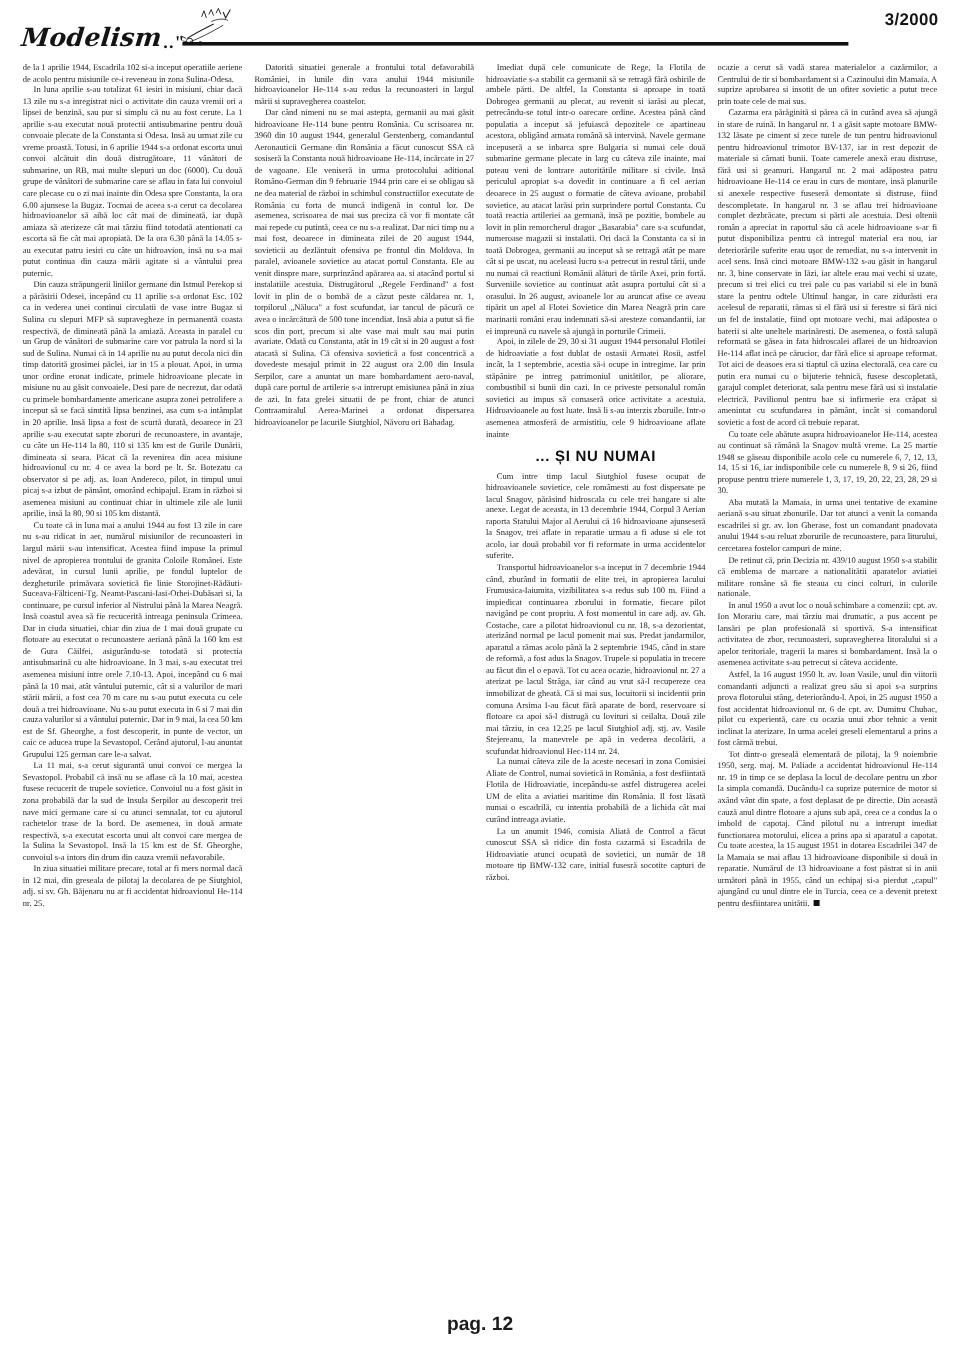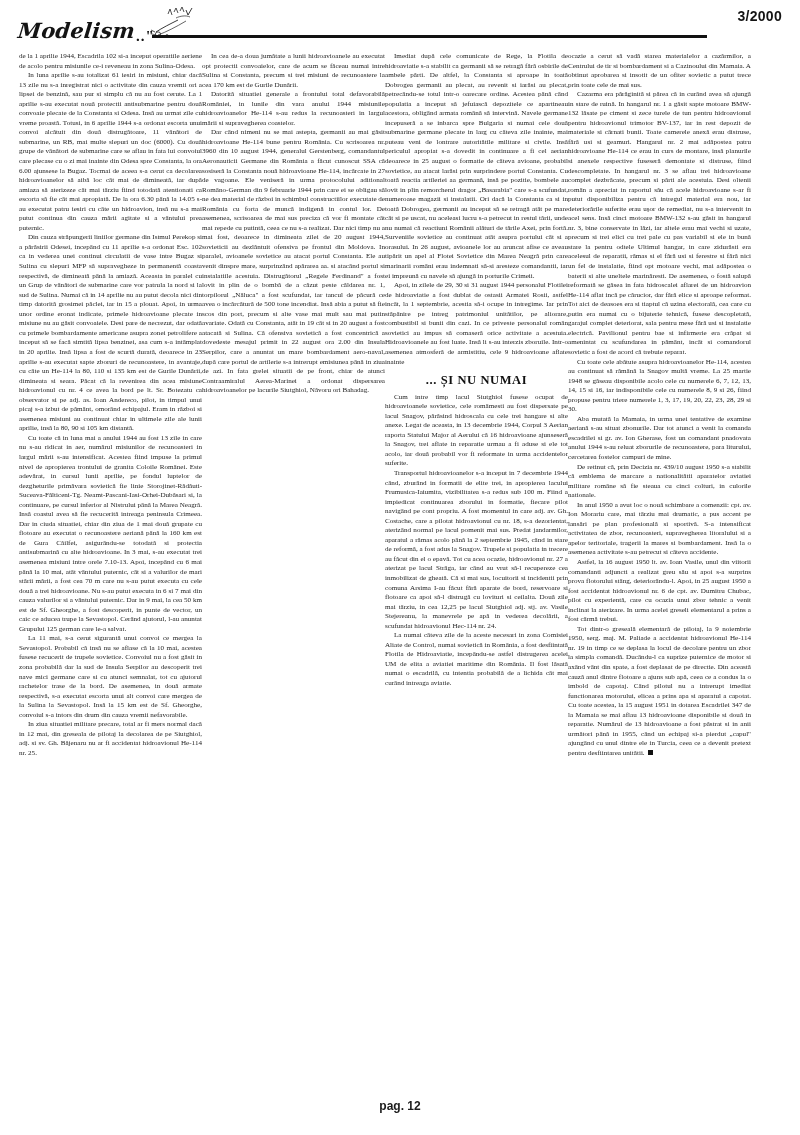--- a/index.html
+++ b/index.html
@@ -86,20 +86,21 @@
   }
 
   
   .columns {
     position: absolute;
     top: 52px;
     left: 19px;
     width: 762px;
     height: 1020px;
     display: flex;
+    gap: 10px;
   }
   .col {
     width: 183px;
     font-size: 7.1px;
     line-height: 9.55px;
     text-align: justify;
     text-justify: inter-word;
     hyphens: auto;
     -webkit-hyphens: auto;
     color: #242424;
@@ -108,21 +109,21 @@
   .col p {
     margin: 0;
     text-indent: 9px;
   }
   .col p.noindent {
     text-indent: 0;
   }
   .section-head {
     margin: 9px 0 7px 0;
     text-align: center;
-    font-family: Liberation Serif, serif;
+    font-family: Liberation Sans, sans-serif;
     font-weight: 700;
     font-size: 12.5px;
     letter-spacing: 0.6px;
     color: #111111;
     text-indent: 0;
   }
   .endmark {
     display: inline-block;
     width: 5px;
     height: 5px;
@@ -132,21 +133,21 @@
   }
 
   
   .footer {
     position: absolute;
     left: 0;
     bottom: 22px;
     width: 800px;
     text-align: center;
     font-family: "Liberation Sans", sans-serif;
-    font-size: 12px;
+    font-size: 16px;
     font-weight: 600;
     color: #1c1c1c;
   }
 </style>
 </head>
 <body>
 
 <div class="page">
 
   <div class="masthead">
@@ -175,36 +176,36 @@
     <div class="col">
       <p class="noindent">de la 1 aprilie 1944, Escadrila 102 si-a inceput operatiile aeriene de acolo pentru misiunile ce-i reveneau in zona Sulina-Odesa.</p>
       <p>In luna aprilie s-au totalizat 61 iesiri in misiuni, chiar dacă 13 zile nu s-a inregistrat nici o activitate din cauza vremii ori a lipsei de benzină, sau pur si simplu că nu au fost cerute. La 1 aprilie s-au executat nouă protectii antisubmarine pentru două convoaie plecate de la Constanta si Odesa. Insă au urmat zile cu vreme proastă. Totusi, in 6 aprilie 1944 s-a ordonat escorta unui convoi alcătuit din două distrugătoare, 11 vânători de submarine, un RB, mai multe slepuri un doc (6000). Cu două grupe de vânători de submarine care se aflau in fata lui convoiul care plecase cu o zi mai inainte din Odesa spre Constanta, la ora 6.00 ajunsese la Bugaz. Tocmai de aceea s-a cerut ca decolarea hidroavioanelor să aibă loc cât mai de dimineată, iar după amiaza să aterizeze cât mai târziu fiind totodată atentionati ca escorta să fie cât mai apropiată. De la ora 6.30 până la 14.05 s-au executat patru iesiri cu câte un hidroavion, insă nu s-a mai putut continua din cauza mării agitate si a vântului prea puternic.</p>
       <p>Din cauza străpungerii liniilor germane din Istmul Perekop si a părăsirii Odesei, incepând cu 11 aprilie s-a ordonat Esc. 102 ca in vederea unei continui circulatii de vase intre Bugaz si Sulina cu slepuri MFP să supravegheze in permanentă coasta respectivă, de dimineată până la amiază. Aceasta in paralel cu un Grup de vânători de submarine care vor patrula la nord si la sud de Sulina. Numai că in 14 aprilie nu au putut decola nici din timp datorită grosimei păclei, iar in 15 a plouat. Apoi, in urma unor ordine eronat indicate, primele hidroavioane plecate in misiune nu au găsit convoaiele. Desi pare de necrezut, dar odată cu primele bombardamente americane asupra zonei petrolifere a inceput să se facă simtită lipsa benzinei, asa cum s-a intâmplat in 20 aprilie. Insă lipsa a fost de scurtă durată, deoarece in 23 aprilie s-au executat sapte zboruri de recunoastere, in avantaje, cu câte un He-114 la 80, 110 si 135 km est de Gurile Dunării, dimineata si seara. Păcat că la revenirea din acea misiune hidroavionul cu nr. 4 ce avea la bord pe lt. Sr. Botezatu ca observator si pe adj. as. Ioan Andereco, pilot, in timpul unui picaj s-a izbut de pământ, omorând echipajul. Eram in război si asemenea misiuni au continuat chiar in ultimele zile ale lunii aprilie, insă la 80, 90 si 105 km distantă.</p>
       <p>Cu toate că in luna mai a anului 1944 au fost 13 zile in care nu s-au ridicat in aer, numărul misiunilor de recunoasteri in largul mării s-au intensificat. Acestea fiind impuse la primul nivel de apropierea trontului de granita Coloile Românei. Este adevărat, in cursul lunii aprilie, pe fondul luptelor de dezgheturile primăvara sovietică fie linie Storojinet-Rădăuti-Suceava-Fălticeni-Tg. Neamt-Pascani-Iasi-Orhei-Dubăsari si, la continuare, pe cursul inferior al Nistrului până la Marea Neagră. Insă coastul avea să fie recucerită intreaga peninsula Crimeea. Dar in ciuda situatiei, chiar din ziua de 1 mai două grupate cu flotoare au executat o recunoastere aeriană până la 160 km est de Gura Căilfei, asigurându-se totodată si protectia antisubmarină cu alte hidroavioane. In 3 mai, s-au executat trei asemenea misiuni intre orele 7.10-13. Apoi, incepând cu 6 mai până la 10 mai, atât vântului puternic, cât si a valurilor de mari stării mării, a fost cea 70 m care nu s-au putut executa cu cele două a trei hidroavioane. Nu s-au putut executa in 6 si 7 mai din cauza valurilor si a vântului puternic. Dar in 9 mai, la cea 50 km est de Sf. Gheorghe, a fost descoperit, in punte de vector, un caic ce aducea trupe la Sevastopol. Cerând ajutorul, l-au anuntat Grupului 125 german care le-a salvat.</p>
       <p>La 11 mai, s-a cerut sigurantă unui convoi ce mergea la Sevastopol. Probabil că insă nu se aflase că la 10 mai, acestea fusese recucerit de trupele sovietice. Convoiul nu a fost găsit in zona probabilă dar la sud de Insula Serpilor au descoperit trei nave mici germane care si cu atunci semnalat, tot cu ajutorul rachetelor trase de la bord. De asemenea, in două armate respectivă, s-a executat escorta unui alt convoi care mergea de la Sulina la Sevastopol. Insă la 15 km est de Sf. Gheorghe, convoiul s-a intors din drum din cauza vremii nefavorabile.</p>
       <p>In ziua situatiei militare precare, total ar fi mers normal dacă in 12 mai, din greseala de pilotaj la decolarea de pe Siutghiol, adj. si sv. Gh. Băjenaru nu ar fi accidentat hidroavionul He-114 nr. 25.</p>
     </div>
 
     <div class="col">
-      <p>In cea de-a doua jumătate a lunii hidroavioanele au executat opt protectii convoaielor, care de acum se făceau numai intre Sulina si Constanta, precum si trei misiuni de recunoastere la cea 170 km est de Gurile Dunării.</p>
       <p>Datorită situatiei generale a frontului total defavorabilă României, in lunile din vara anului 1944 misiunile hidroavioanelor He-114 s-au redus la recunoasteri in largul mării si supravegherea coastelor.</p>
       <p>Dar când nimeni nu se mai astepta, germanii au mai găsit hidroavioane He-114 bune pentru România. Cu scrisoarea nr. 3960 din 10 august 1944, generalul Gerstenberg, comandantul Aeronauticii Germane din România a făcut cunoscut SSA că sosiseră la Constanta nouă hidroavioane He-114, incărcate in 27 de vagoane. Ele veniseră in urma protocolului aditional Româno-German din 9 februarie 1944 prin care ei se obligau să ne dea material de război in schimbul constructiilor executate de România cu forta de muncă indigenă in contul lor. De asemenea, scrisoarea de mai sus preciza că vor fi montate cât mai repede cu putintă, ceea ce nu s-a realizat. Dar nici timp nu a mai fost, deoarece in dimineata zilei de 20 august 1944, sovieticii au dezlăntuit ofensiva pe frontul din Moldova. In paralel, avioanele sovietice au atacat portul Constanta. Ele au venit dinspre mare, surprinzând apărarea aa. si atacând portul si instalatiile acestuia. Distrugătorul „Regele Ferdinand" a fost lovit in plin de o bombă de a căzut peste căldarea nr. 1, torpilorul „Năluca" a fost scufundat, iar tancul de păcură ce avea o incărcătură de 500 tone incendiat. Insă abia a putut să fie scos din port, precum si alte vase mai mult sau mai putin avariate. Odată cu Constanta, atât in 19 cât si in 20 august a fost atacată si Sulina. Că ofensiva sovietică a fost concentrică a dovedeste mesajul primit in 22 august ora 2.00 din Insula Serpilor, care a anuntat un mare bombardament aero-naval, după care portul de artilerie s-a intrerupt emisiunea până in ziua de azi. In fata grelei situatii de pe front, chiar de atunci Contraamiralul Aerea-Marinei a ordonat dispersarea hidroavioanelor pe lacurile Siutghiol, Năvoru ori Bahadag.</p>
     </div>
 
     <div class="col">
       <p>Imediat după cele comunicate de Rege, la Flotila de hidroaviatie s-a stabilit ca germanii să se retragă fără osbirile de ambele părti. De altfel, la Constanta si aproape in toată Dobrogea germanii au plecat, au revenit si iarăsi au plecat, petrecându-se totul intr-o oarecare ordine. Acestea până când populatia a inceput să jefuiască depozitele ce apartineau acestora, obligând armata română să intervină. Navele germane incepuseră a se inbarca spre Bulgaria si numai cele două submarine germane plecate in larg cu câteva zile inainte, mai puteau veni de lontrare autoritătile militare si civile. Insă periculul apropiat s-a dovedit in continuare a fi cel aerian deoarece in 25 august o formatie de câteva avioane, probabil sovietice, au atacat larăsi prin surprindere portul Constanta. Cu toată reactia artileriei aa germană, insă pe pozitie, bombele au lovit in plin remorcherul dragor „Basarabia" care s-a scufundat, numeroase magazii si instalatii. Ori dacă la Constanta ca si in toată Dobrogea, germanii au inceput să se retragă atât pe mare cât si pe uscat, nu aceleasi lucru s-a petrecut in restul tării, unde nu numai că reactiuni Românii alături de tările Axei, prin fortă. Surveniile sovietice au continuat atât asupra portului cât si a orasului. In 26 august, avioanele lor au aruncat afise ce aveau tipărit un apel al Flotei Sovietice din Marea Neagră prin care marinarii români erau indemnati să-si aresteze comandantii, iar ei impreună cu navele să ajungă in porturile Crimeii.</p>
       <p>Apoi, in zilele de 29, 30 si 31 august 1944 personalul Flotilei de hidroaviatie a fost dublat de ostasii Armatei Rosii, astfel incât, la 1 septembrie, acestia să-i ocupe in intregime. Iar prin stăpânire pe intreg patrimoniul unitătilor, pe aliorare, combustibil si bunii din cazi. In ce priveste personalul român sovietici au impus să comaseră orice activitate a acestuia. Hidroavioanele au fost luate. Insă li s-au interzis zboruile. Intr-o asemenea atmosferă de armistitiu, cele 9 hidroavioane aflate inainte</p>
       <h2 class="section-head">... ȘI NU NUMAI</h2>
       <p>Cum intre timp lacul Siutghiol fusese ocupat de hidroavioanele sovietice, cele româmesti au fost dispersate pe lacul Snagov, părăsind hidroscala cu cele trei hangare si alte anexe. Legat de aceasta, in 13 decembrie 1944, Corpul 3 Aerian raporta Statului Major al Aerului că 16 hidroavioane ajunseseră la Snagov, trei aflate in reparatie urmau a fi aduse si ele tot acolo, iar două probabil vor fi reformate in urma accidentelor suferite.</p>
       <p>Transportul hidroavioanelor s-a inceput in 7 decembrie 1944 când, zburând in formatii de elite trei, in apropierea lacului Frumusica-Iaiumita, vizibilitatea s-a redus sub 100 m. Fiind a impiedicat continuarea zborului in formatie, fiecare pilot navigând pe cont propriu. A fost momentul in care adj. av. Gh. Costache, care a pilotat hidroavionul cu nr. 18, s-a dezorientat, aterizând normal pe lacul pomenit mai sus. Predat jandarmilor, aparatul a rămas acolo până la 2 septembrie 1945, când in stare de reformă, a fost adus la Snagov. Trupele si populatia in trecere au făcut din el o epavă. Tot cu acea ocazie, hidroavionul nr. 27 a aterizat pe lacul Strâga, iar când au vrut să-l recupereze cea inmobilizat de gheată. Că si mai sus, locuitorii si incidentii prin comuna Arsima I-au făcut fără aparate de bord, reservoare si flotoare ca apoi să-l distrugă cu lovituri si ceilalta. Două zile mai târziu, in cea 12,25 pe lacul Siutghiol adj. stj. av. Vasile Stejereanu, la manevrele pe apă in vederea decolării, a scufundat hidroavionul Hec-114 nr. 24.</p>
       <p>La numai câteva zile de la aceste necesari in zona Comisiei Aliate de Control, numai sovietică in România, a fost desfiintată Flotila de Hidroaviatie, incepându-se astfel distrugerea acelei UM de elita a aviatiei maritime din România. Il fost lăsată numai o escadrilă, cu intentia probabilă de a lichida cât mai curând intreaga aviatie.</p>
-    </div>
-
-    <div class="col">
-      <p class="noindent">ocazie a cerut să vadă starea materialelor a cazărmilor, a Centrului de tir si bombardament si a Cazinoului din Mamaia. A obtinut aprobarea si insotit de un ofiter sovietic a putut trece prin toate cele de mai sus.</p>
+      <p>La un anumit 1946, comisia Aliată de Control a făcut cunoscut SSA să ridice din fosta cazarmă si Escadrila de Hidroaviatie atunci ocupată de sovietici, un număr de 18 motoare tip BMW-132 care, initial fusesră socotite capturi de război.</p>
+    </div>
+
+    <div class="col">
+      <p class="noindent">ocazie a cerut să vadă starea materialelor a cazărmilor, a Centrului de tir si bombardament si a Cazinoului din Mamaia. A suprize aprobarea si insotit de un ofiter sovietic a putut trece prin toate cele de mai sus.</p>
       <p>Cazarma era părăginită si părea că in curând avea să ajungă in stare de ruină. In hangarul nr. 1 a găsit sapte motoare BMW-132 lăsate pe ciment si zece turele de tun pentru hidroavionul pentru hidroavionul trimotor BV-137, iar in rest depozit de materiale si cârnati bunii. Toate camerele anexă erau distruse, fără usi si geamuri. Hangarul nr. 2 mai adăpostea patru hidroavioane He-114 ce erau in curs de montare, insă planurile si anexele respective fuseseră demontate si distruse, fiind descompletate. In hangarul nr. 3 se aflau trei hidroavioane complet dezbrăcate, precum si părti ale acestuia. Desi oltenii român a apreciat in raportul său că acele hidroavioane s-ar fi putut disponibiliza pentru că intregul material era nou, iar deteriorările suferite erau uşor de remediat, nu s-a intervenit in acel sens. Insă cinci motoare BMW-132 s-au găsit in hangarul nr. 3, bine conservate in lăzi, iar altele erau mai vechi si uzate, precum si trei elici cu trei pale cu pas variabil si ele in bună stare la pentru odtele Ultimul hangar, in care zidurăsti era acelesul de reparatii, rămas si el fără usi si ferestre si fără nici un fel de instalatie, fiind opt motoare vechi, mai adăpostea o baterii si alte uneltele marinăresti. De asemenea, o fostă salupă reformată se găsea in fata hidroscalei aflarei de un hidroavion He-114 aflat incă pe cărucior, dar fără elice si aproape reformat. Tot aici de deasoes era si tiaptul că uzina electorală, cea care cu putin era numai cu o bijuterie tehnică, fusese descopletată, garajul complet deteriorat, sala pentru mese fără usi si instalatie electrică. Pavilionul pentru bae si infirmerie era crăpat si amenintat cu scufundarea in pământ, incât si comandorul sovietic a fost de acord că trebuie reparat.</p>
       <p>Cu toate cele abătute asupra hidroavioanelor He-114, acestea au continuat să rămână la Snagov multă vreme. La 25 martie 1948 se găseau disponibile acolo cele cu numerele 6, 7, 12, 13, 14, 15 si 16, iar indisponibile cele cu numerele 8, 9 si 26, fiind propuse pentru triere numerele 1, 3, 17, 19, 20, 22, 23, 28, 29 si 30.</p>
       <p>Aba mutată la Mamaia, in urma unei tentative de examine aeriană s-au situat zbonurile. Dar tot atunci a venit la comanda escadrilei si gr. av. Ion Gherase, fost un comandant pnadovata anului 1944 s-au reluat zborurile de recunoastere, para liturului, cercetarea fostelor campuri de mine.</p>
       <p>De retinut că, prin Decizia nr. 439/10 august 1950 s-a stabilit că emblema de marcare a nationalitătii aparatelor aviatiei militare române să fie steaua cu cinci colturi, in culorile nationale.</p>
       <p>In anul 1950 a avut loc o nouă schimbare a comenzii: cpt. av. Ion Morariu care, mai târziu mai drumatic, a pus accent pe lansări pe plan profesională si sportivă. S-a intensificat activitatea de zbor, recunoasteri, supravegherea litoralului si a apelor teritoriale, tragerii la mares si bombardament. Insă la o asemenea activitate s-au petrecut si câteva accidente.</p>
       <p>Astfel, la 16 august 1950 lt. av. Ioan Vasile, unul din viitorii comandanti adjuncti a realizat greu său si apoi s-a surprins prova flotorului stâng, deteriorându-l. Apoi, in 25 august 1950 a fost accidentat hidroavionul nr. 6 de cpt. av. Dumitru Chubac, pilot cu experientă, care cu ocazia unui zbor tehnic a venit inclinat la aterizare. In urma acelei greseli elementarul a prins a fost cârmă trebui.</p>
       <p><span>Tot dintr-o greseală elementară de pilotaj, la 9 noiembrie 1950, serg. maj. M. Paliade a accidentat hidroavionul He-114 nr. 19 in timp ce se deplasa la locul de decolare pentru un zbor la simpla comandă. Ducându-l ca suprize puternice de motor si axând vânt din spate, a fost deplasat de pe directie. Din această cauză anul dintre flotoare a ajuns sub apă, ceea ce a condus la o imbold de capotaj. Când pilotul nu a intrerupt imediat functionarea motorului, elicea a prins apa si aparatul a capotat. Cu toate acestea, la 15 august 1951 in dotarea Escadrilei 347 de la Mamaia se mai aflau 13 hidroavioane disponibile si două in reparatie. Numărul de 13 hidroavioane a fost păstrat si in anii următori până in 1955, când un echipaj si-a pierdut „capul" ajungând cu unul dintre ele in Turcia, ceea ce a devenit pretext pentru desfiintarea unitătii.</span><span class="endmark"></span></p>
     </div>
   </div>
 

